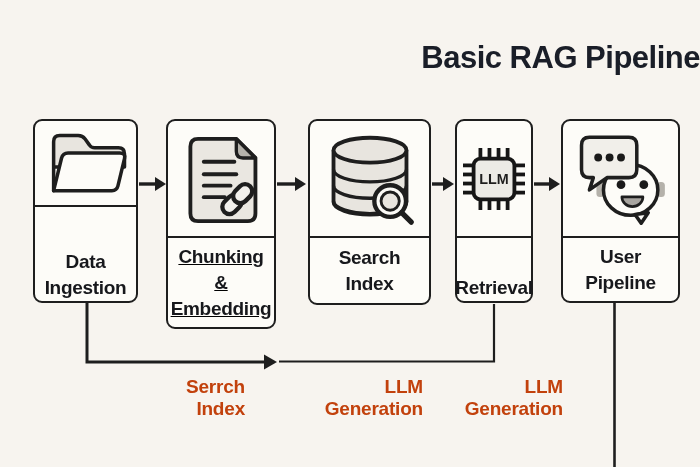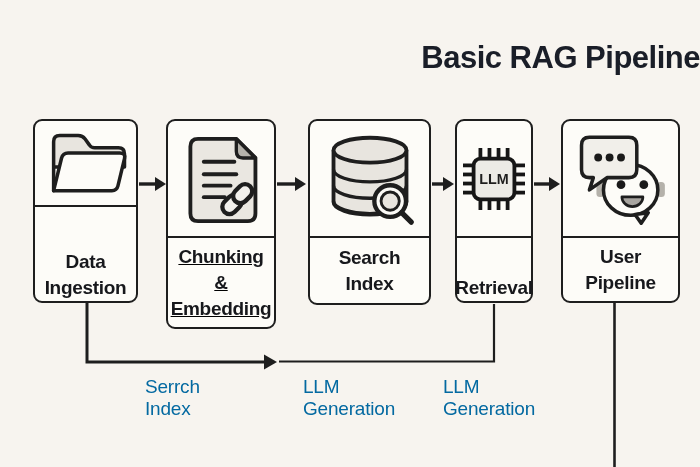--- a/index.html
+++ b/index.html
@@ -14,22 +14,22 @@
   .label-zone{flex:1;display:flex;flex-direction:column;align-items:center;justify-content:center;
               font-size:19px;font-weight:700;line-height:26px;letter-spacing:-0.3px;
               color:#17181c;text-align:center;white-space:nowrap;}
   .label-zone.pad-dn{padding-top:16px;justify-content:flex-end;}
   #box1{left:33px;width:105px;height:184px;gap:42px;}
   #box2{left:166px;width:110px;height:210px;text-decoration:underline;}
   #box3{left:308px;width:123px;height:186px;justify-content:flex-end;}
   #box4{left:455px;width:78px;height:184px;}
   #box5{left:561px;width:119px;height:184px;}
   .overlay{position:absolute;left:0;top:0;width:700px;height:467px;z-index:1;}
-  .flow-label{position:absolute;top:376px;text-align:left;font-size:19px;font-weight:400;
-              line-height:21.5px;color:#0369a1;letter-spacing:-0.2px;}
+  .flow-label{position:absolute;top:376px;text-align:right;font-size:19px;font-weight:700;
+              line-height:21.5px;color:#c2410c;letter-spacing:-0.2px;}
   #fl1{left:145px;width:100px;}
   #fl2{left:303px;width:120px;}
   #fl3{left:443px;width:120px;}
 </style>
 </head>
 <body>
 
 <div id="stage">
 
   <div class="title">Basic RAG Pipeline</div>

